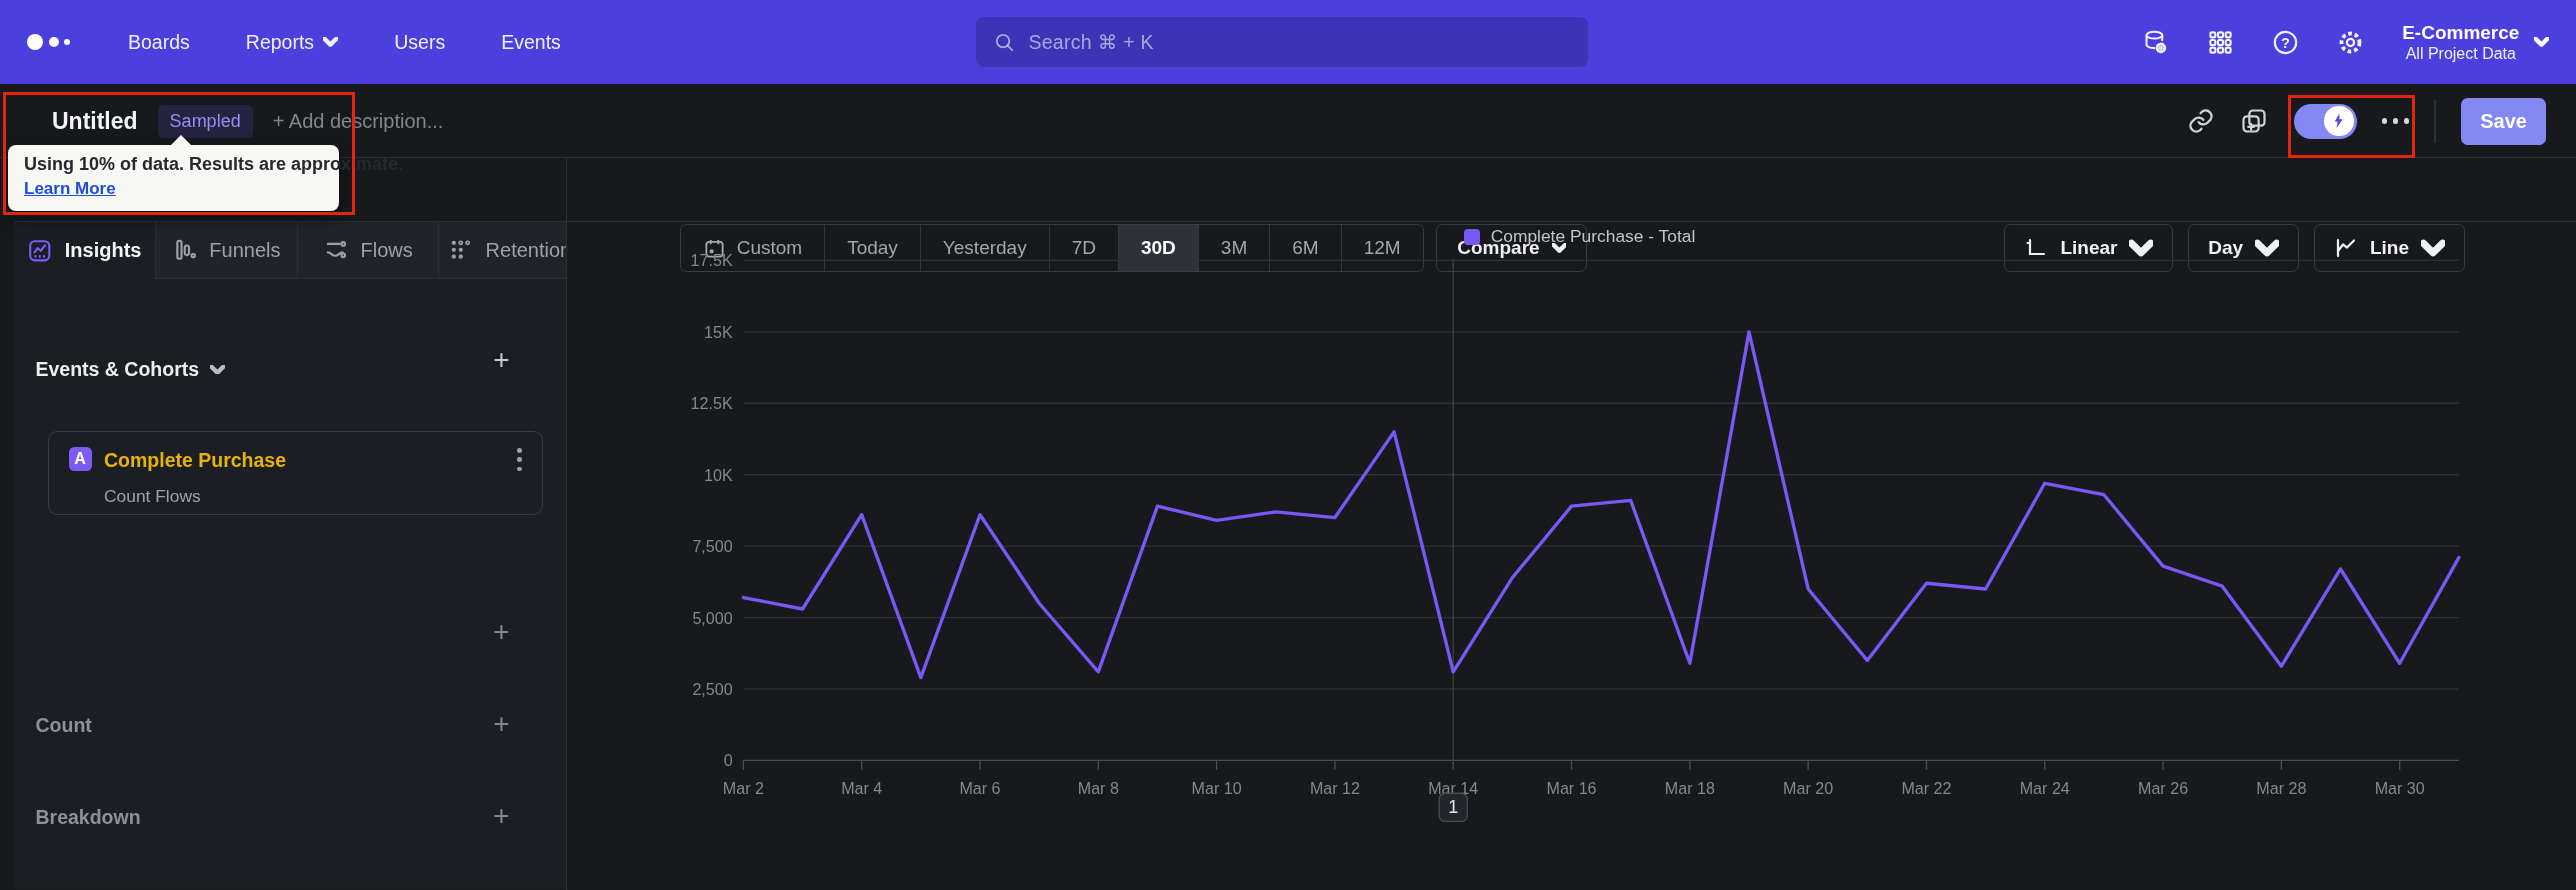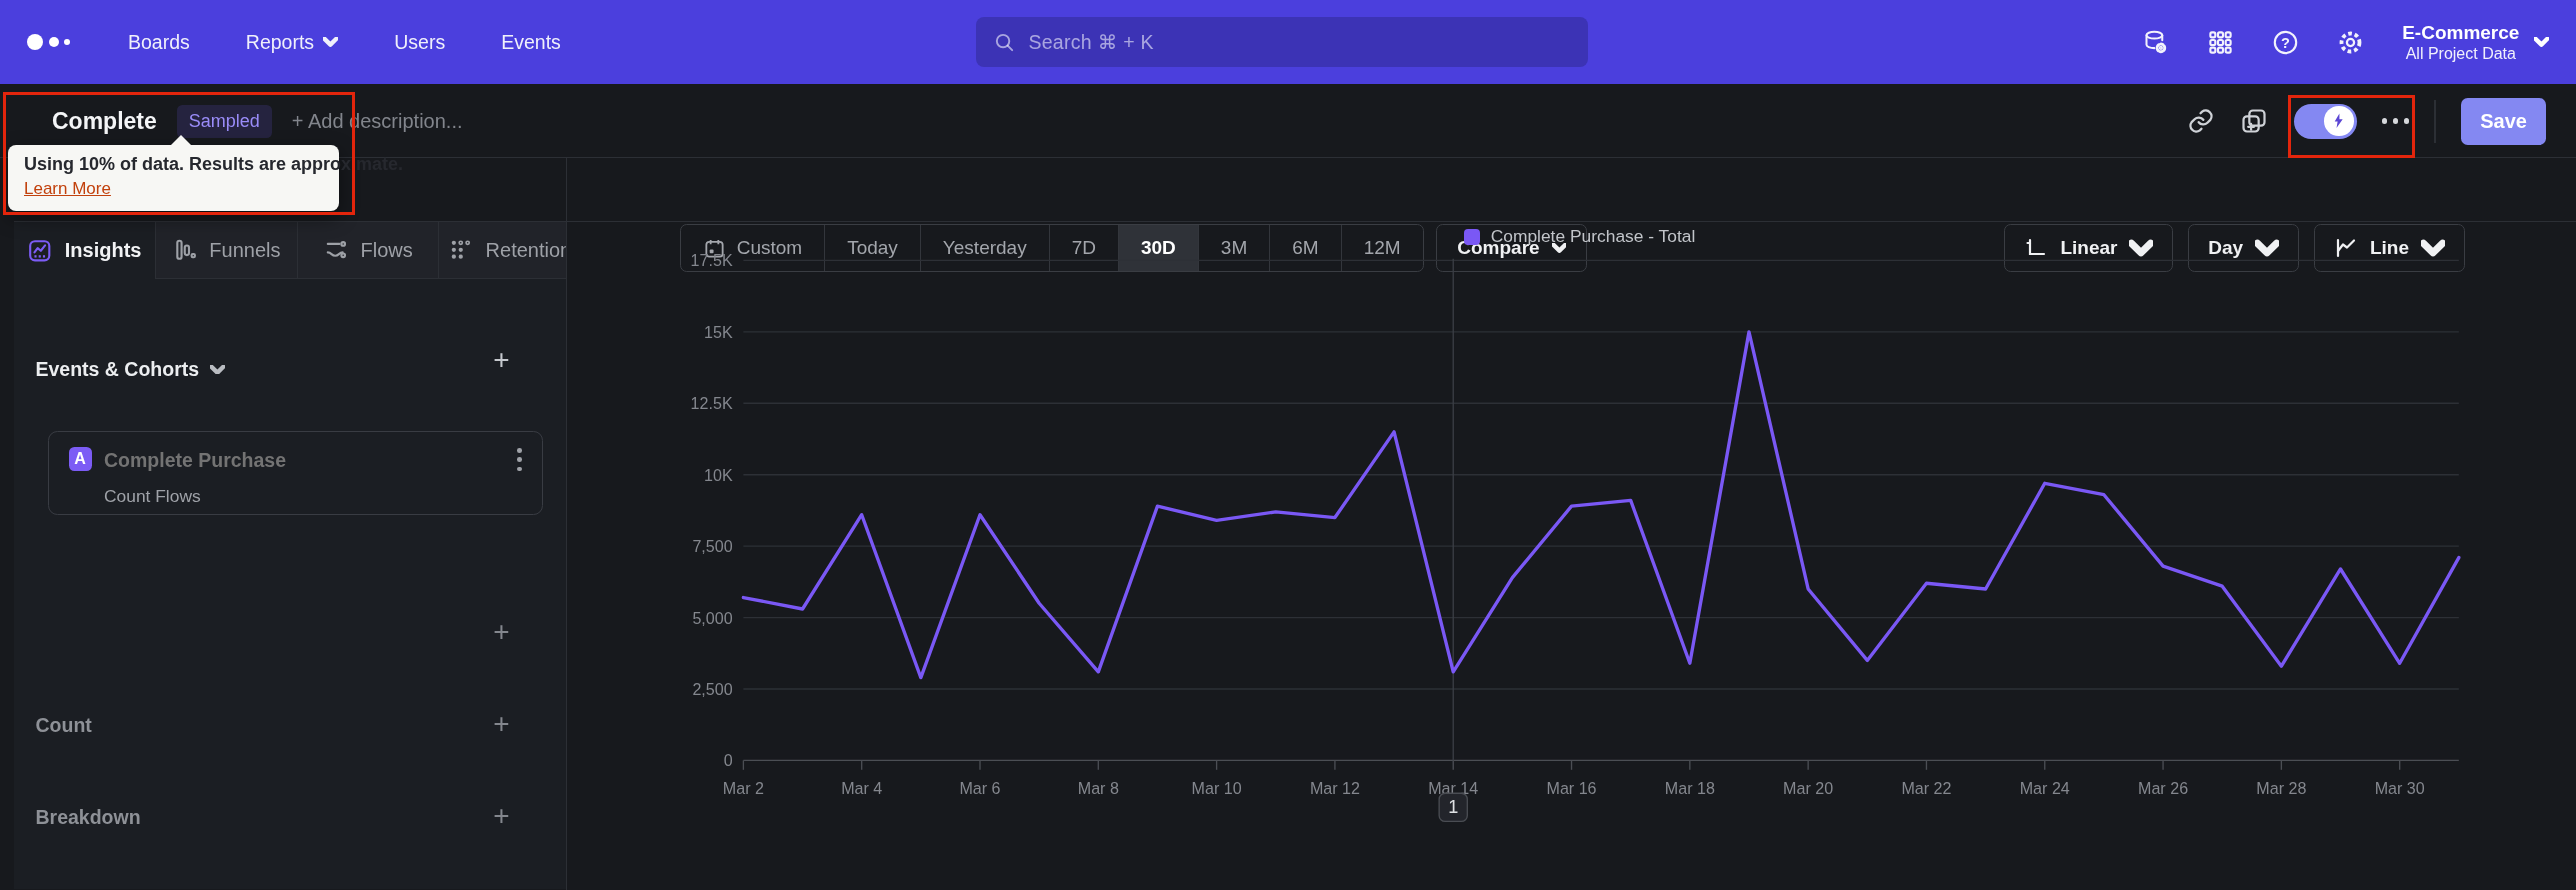--- a/index.html
+++ b/index.html
@@ -42,42 +42,42 @@
   .toggle .knob svg { width:17.4px; height:17.4px; }
   .dots3 { display:flex; gap:5.4px; align-items:center; cursor:pointer; }
   .dots3 i { width:5.4px; height:5.4px; border-radius:50%; background:#d6d8dc; }
   .vdiv { width:1.3px; height:43px; background:#2c2f35; }
   .save-btn { min-width:66px; height:47px; padding:0 19px; background:#8488f2; border:none; border-radius:6.7px; color:#fff; font-size:20px; font-weight:700; font-family:inherit; cursor:pointer; }
 
   
   .tooltip { position:absolute; left:8px; top:145px; width:331px; height:66px; background:#f7f7f4; border-radius:8px; box-shadow:0 6.7px 20px rgba(0,0,0,.45); padding:9.4px 16px 0 16px; z-index:30; }
   .tooltip:before { content:""; position:absolute; top:-10px; left:163px; border-left:10.7px solid transparent; border-right:10.7px solid transparent; border-bottom:10.7px solid #f7f7f4; }
   .tt-text { color:#26282e; font-size:18px; font-weight:700; white-space:nowrap; }
-  .tt-link { display:inline-block; margin-top:3.4px; color:#c2410c; font-size:17px; font-weight:400; text-decoration:underline; cursor:pointer; }
+  .tt-link { display:inline-block; margin-top:3.4px; color:#1d4ed8; font-size:17px; font-weight:700; text-decoration:underline; cursor:pointer; }
 
   
   .hl-box { position:absolute; border:3.4px solid #e3250c; z-index:40; pointer-events:none; }
   .hl-title { left:3.4px; top:92px; width:352px; height:123px; }
   .hl-toggle { left:2288px; top:95px; width:127px; height:63px; }
 
   
   .sidebar { position:absolute; left:0; top:158px; width:566px; height:732px; background:#17191d;margin-left:14px; }
   .tab-row { position:absolute; left:0; top:63px; width:566px; height:58px; display:flex; border-top:0.7px solid #2c2f35; }
   .tab { flex:1; display:flex; align-items:center; justify-content:center; gap:12px; background:#212329; border-right:0.7px solid #2c2f35; border-bottom:0.7px solid #2c2f35; color:#9ea1a7; font-size:20px; cursor:pointer; }
   .tab svg { width:25.5px; height:25.5px; }
   .tab.active { background:#1b1e23; border-bottom:none; color:#f2f3f5; font-weight:700; }
   .tab:last-child { border-right:none; }
   .side-body { position:absolute; left:0; top:121px; width:566px; height:610px; background:#1b1e23; }
   .ec-header { position:absolute; left:21.5px; top:79px; display:flex; align-items:center; gap:10.7px; color:#eceef0; font-size:19.5px; font-weight:700; cursor:pointer; }
   .ec-header .chev { color:#b9bcc1; }
   .plus { position:absolute; width:27px; height:27px; color:#c6c9ce; font-size:28px; line-height:27px; text-align:center; cursor:pointer; font-weight:400; }
   .plus.dim { color:#84878e; }
   .event-card { position:absolute; left:34px; top:152px; width:495px; height:84px; border:0.7px solid #393c43; border-radius:9.4px; }
   .a-badge { position:absolute; left:19.5px; top:14.8px; width:23px; height:24px; background:#7c5cf5; border-radius:5.4px; color:#fff; font-size:16px; font-weight:700; display:flex; align-items:center; justify-content:center; }
-  .ev-name { position:absolute; left:55px; top:17px; color:#737373; font-size:19.5px; font-weight:700; }
+  .ev-name { position:absolute; left:55px; top:17px; color:#eab308; font-size:19.5px; font-weight:700; }
   .ev-metric { position:absolute; left:55px; top:54px; color:#9fa2a8; font-size:17.4px; }
   .kebab { position:absolute; right:20px; top:16px; display:flex; flex-direction:column; gap:4.7px; cursor:pointer; }
   .kebab i { width:4.7px; height:4.7px; border-radius:50%; background:#9fa2a8; }
   .section-row { position:absolute; left:21.5px; right:40px; height:27px; }
   .section-label { color:#8e9197; font-size:19.5px; font-weight:700; }
 
   
   .chart-panel { position:absolute; left:566px; top:158px; width:2010px; height:732px; background:#17191d; border-left:0.7px solid #2c2f35; border-top:0; }
   .panel-topline { position:absolute; left:0; top:63px; width:2010px; height:0.7px; background:#2c2f35; }
   .controls { position:absolute; left:113px; top:66px; height:48px; display:flex; align-items:stretch; }
@@ -174,21 +174,21 @@
         </div>
         <svg class="chev" viewBox="0 0 10 6">
             <polyline points="1,1 5,5 9,1"></polyline>
           </svg>
       </div>
     </div>
   </header>
 
   <div class="report-header">
     <div class="rh-left">
-      <span class="report-title">Complete</span>
+      <span class="report-title">Untitled</span>
       <span class="sampled-badge">Sampled</span>
       <span class="add-desc">+ Add description...</span>
     </div>
     <div class="rh-right">
       <span class="hdr-icon">
         <svg viewBox="0 0 24 24" fill="none" stroke="#cfd2d7" stroke-width="2" stroke-linecap="round" stroke-linejoin="round">
           <path d="M10 13a5 5 0 0 0 7.5.5l2.5-2.5a5 5 0 0 0-7-7l-1.4 1.4"></path>
           <path d="M14 11a5 5 0 0 0-7.5-.5L4 13a5 5 0 0 0 7 7l1.4-1.4"></path>
         </svg>
       </span>

